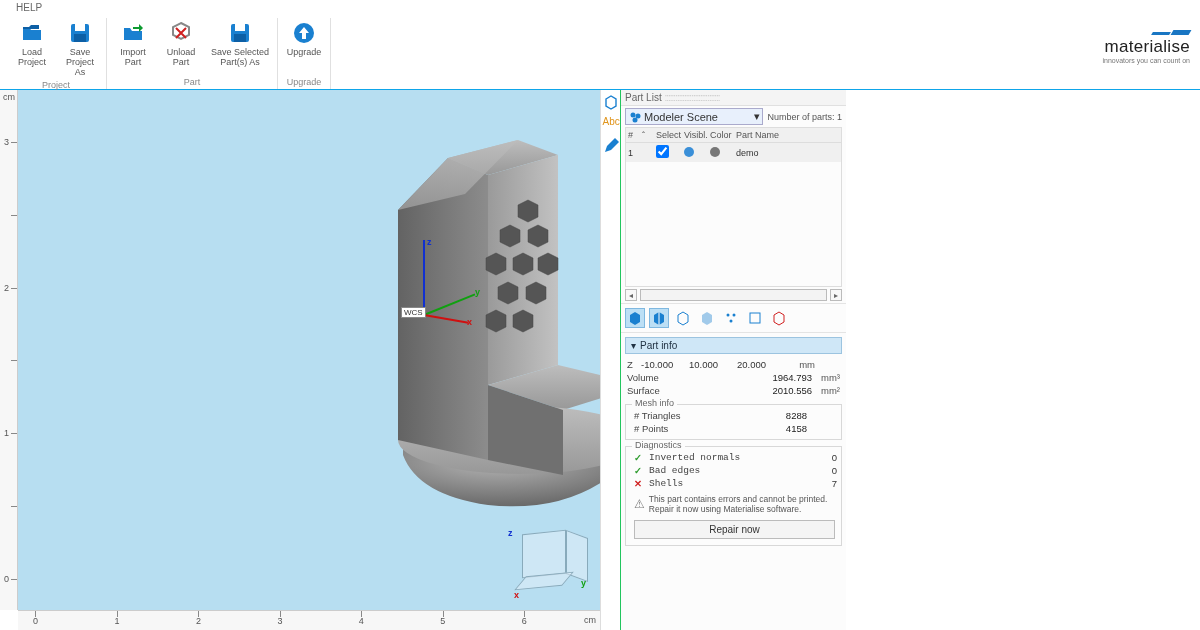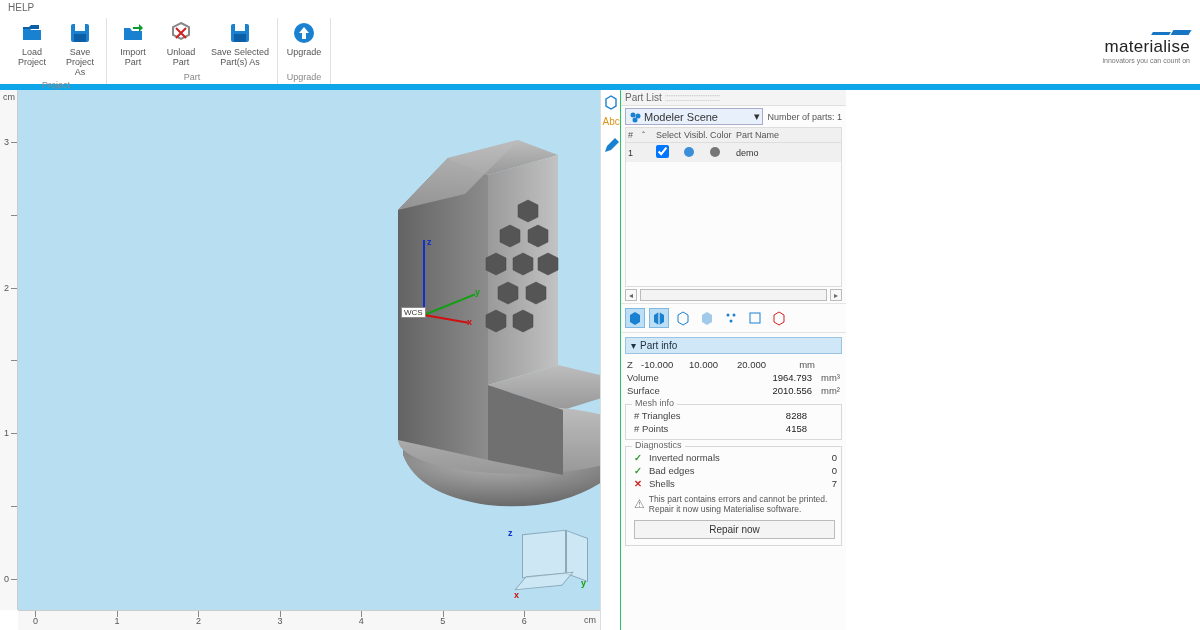--- a/index.html
+++ b/index.html
@@ -1,23 +1,23 @@
 <!DOCTYPE html>
 <html><head>
 <meta charset="utf-8">
 <style>
 * { box-sizing: border-box; margin: 0; padding: 0; font-family: "Segoe UI", Tahoma, sans-serif; }
 body { width: 1200px; height: 630px; overflow: hidden; background: #fff; font-size: 11px; color: #333; }
 
 
-.menu-bar { height: 16px; padding: 2px 8px; font-size: 10px; color: #666; }
+.menu-bar { height: 16px; padding: 2px 16px; font-size: 10px; color: #666; }
 .menu-bar span { cursor: pointer; }
 
 
-.ribbon { display: flex; align-items: flex-start; border-bottom: 6px solid #0ea5e9; height: 74px; padding: 2px 6px 0 6px; position: relative; }
+.ribbon { display: flex; align-items: flex-start; border-bottom: 1px solid #0ea5e9; height: 74px; padding: 2px 6px 0 6px; position: relative; }
 .ribbon-group { display: flex; flex-direction: column; align-items: center; border-right: 1px solid #e0e0e0; padding: 0 4px; height: 100%; }
 .ribbon-group:last-of-type { border-right: none; }
 .ribbon-btns { display: flex; gap: 4px; }
 .ribbon-btn { display: flex; flex-direction: column; align-items: center; width: 44px; padding: 2px; border-radius: 2px; cursor: pointer; }
 .ribbon-btn.wide { width: 66px; }
 .ribbon-icon { width: 26px; height: 26px; display: flex; align-items: center; justify-content: center; }
 .ribbon-label { font-size: 9px; text-align: center; color: #555; line-height: 1.1; margin-top: 2px; white-space: pre-line; }
 .group-caption { font-size: 9px; color: #888; margin-top: auto; margin-bottom: 2px; }
 
 
@@ -100,21 +100,21 @@
 .info-row span.val { width: 54px; text-align: right; color:#222; }
 .info-row span.unit { width: 28px; text-align: right; color:#555; }
 .z-row span { width: 48px; text-align:left; }
 .z-row span:first-child { width: 14px; flex: none; }
 .z-row span:last-child.unit { width: 30px; text-align:right; }
 
 .fieldset { border: 1px solid #d8d8d8; margin: 3px 4px; padding: 4px 4px 4px 6px; position: relative; font-size: 9.5px; }
 .fieldset .legend { position: absolute; top: -7px; left: 6px; background: #fcfcfc; padding: 0 3px; color:#666; font-size:9px; }
 .diag-row { display: flex; align-items: center; padding: 1px 0; gap: 5px; }
 .diag-row .ic { width: 12px; text-align:center; font-weight:bold; }
-.diag-row .lbl { flex:1; color:#444; }
+.diag-row .lbl { flex:1; color:#444;font-family:Liberation Mono, monospace; }
 .ok { color: #2a9a2a; } .bad { color: #d02020; }
 
 .diag-msg { display:flex; gap:4px; font-size:8.5px; color:#555; padding: 4px 2px 4px 2px; line-height:1.2; }
 .diag-msg .warn { font-size: 12px; color:#777; flex-shrink:0; margin-top:3px; }
 .repair-btn { display:block; width: calc(100% - 4px); margin: 2px; padding: 3px; text-align:center; border:1px solid #bbb; background:#f4f4f4; font-size:10px; cursor:pointer; }
 
 
 svg { display:block; }
 </style>
 </head>

